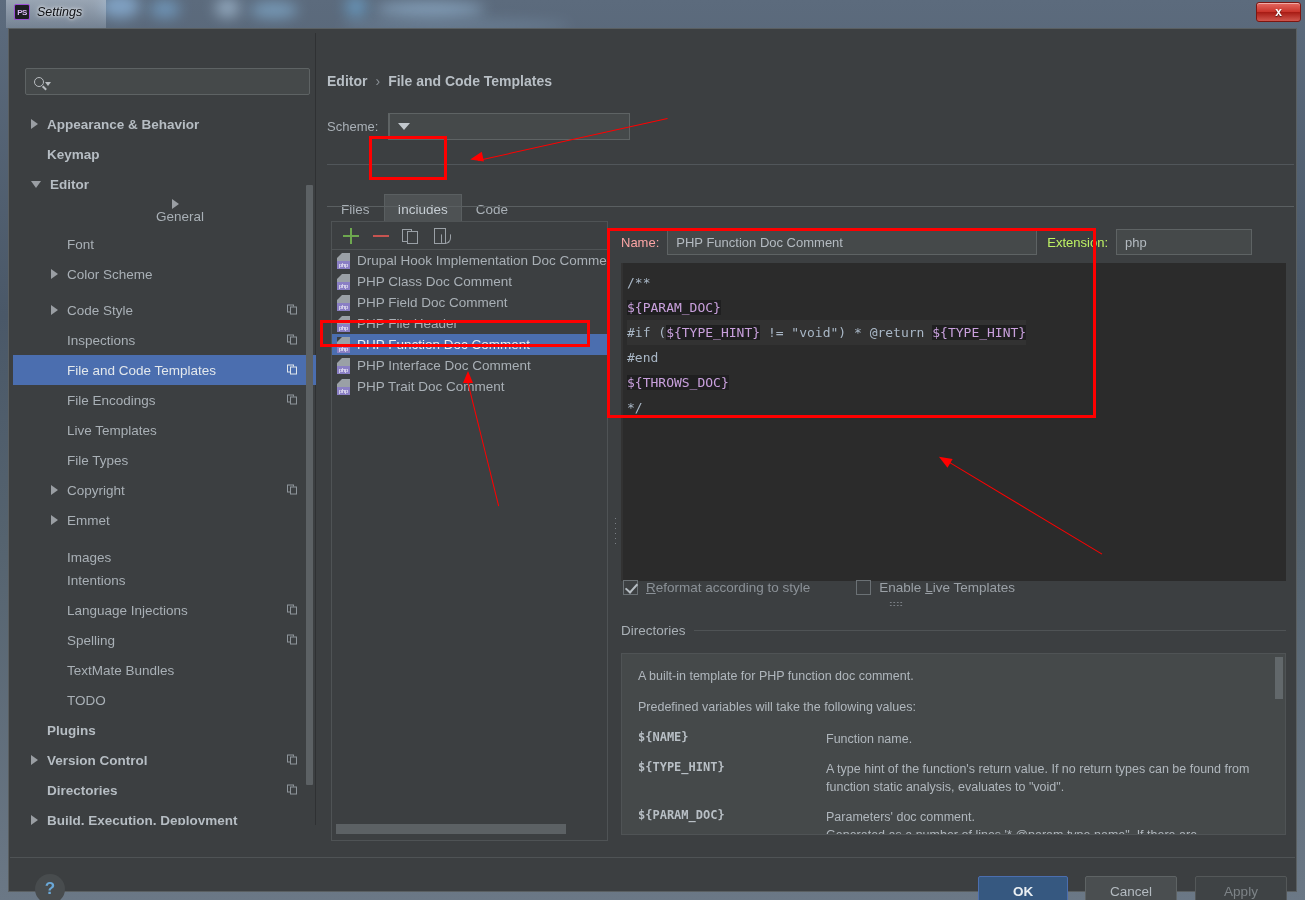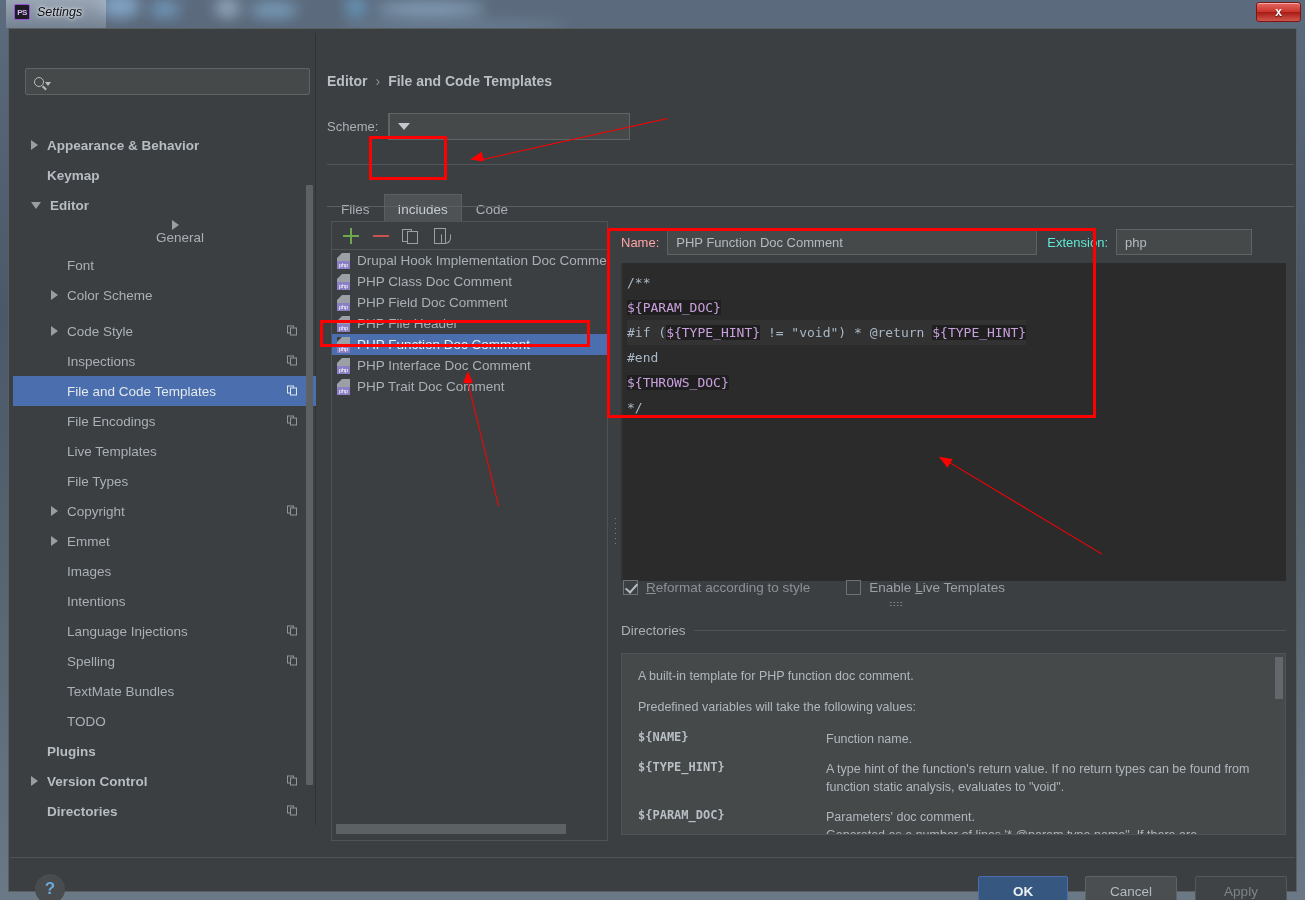--- a/index.html
+++ b/index.html
@@ -302,21 +302,21 @@
     position: absolute; left: 612px; top: 200px;
     display: flex; align-items: center; height: 26px;
   }
   #name-label { font-size: 13px; color: #fca5a5; margin-right: 8px; }
   #name-field {
     width: 370px; height: 26px;
     background: #45494a; border: 1px solid #5e6364;
     display: flex; align-items: center; padding-left: 8px;
     font-size: 13px; color: #b4bbc1;
   }
-  #ext-label { font-size: 13px; color: #5eead4; margin: 0 8px 0 10px; }
+  #ext-label { font-size: 13px; color: #bef264; margin: 0 8px 0 10px; }
   #ext-field {
     width: 136px; height: 26px;
     background: #45494a; border: 1px solid #5e6364;
     display: flex; align-items: center; padding-left: 8px;
     font-size: 13px; color: #b4bbc1;
   }
 
   #editor {
     position: absolute; left: 612px; top: 234px;
     width: 665px; height: 318px;
@@ -333,21 +333,21 @@
     font-size: 13px; line-height: 25px;
     color: #a9b7c6; white-space: pre;
   }
   #code .cline { display: block; height: 25px; }
   #code .cline.hl { background: #323232; }
   .var { color: #c9a0dd; background: #1f1f20; }
 
   
   #cb-row {
     position: absolute; left: 614px; top: 551px;
-    display: flex; align-items: center; gap: 36px;
+    display: flex; align-items: center; gap: 46px;
   }
   .cb-item { display: flex; align-items: center; gap: 8px; }
   .cbox {
     width: 15px; height: 15px; border: 1px solid #6b7175;
     background: #3c3f41; position: relative; flex: none;
   }
   .cbox.checked::after {
     content: ''; position: absolute; left: 4px; top: 0px;
     width: 5px; height: 10px;
     border: solid #b6bdc3; border-width: 0 2px 2px 0;
@@ -460,21 +460,21 @@
 
     <div id="sidebar">
       <div id="search-box">
         <div class="search-glyph">
           <div class="magnifier"></div>
             <div class="mini-caret"></div>
         </div>
         <input id="search-input-text" type="text" placeholder="" style="">
       </div>
       <div id="tree">
-          <div class="tree-row bold" style="padding-left: 18px; margin-top: 21px;">
+          <div class="tree-row bold" style="padding-left: 18px;">
             <span class="tw "></span>
             <span class="tree-label" style="margin-left: 9px;">Appearance &amp; Behavior</span>
           </div>
           <div class="tree-row bold" style="padding-left: 18px;">
             <span class="tw none"></span>
             <span class="tree-label" style="margin-left: 9px;">Keymap</span>
           </div>
           <div class="tree-row bold" style="padding-left: 18px;">
             <span class="tw open"></span>
             <span class="tree-label" style="margin-left: 9px;">Editor</span>
@@ -536,21 +536,21 @@
             <span class="tree-label" style="margin-left: 9px;">Copyright</span>
             <span class="copy-badge">
               <i></i>
               <u></u>
             </span>
           </div>
           <div class="tree-row" style="padding-left: 38px;">
             <span class="tw "></span>
             <span class="tree-label" style="margin-left: 9px;">Emmet</span>
           </div>
-          <div class="tree-row" style="padding-left: 38px;">
+          <div class="tree-row" style="padding-left: 38px; align-items: flex-end;">
             <span class="tw none"></span>
             <span class="tree-label" style="margin-left: 9px;">Images</span>
           </div>
           <div class="tree-row" style="padding-left: 38px;">
             <span class="tw none"></span>
             <span class="tree-label" style="margin-left: 9px;">Intentions</span>
           </div>
           <div class="tree-row" style="padding-left: 38px;">
             <span class="tw none"></span>
             <span class="tree-label" style="margin-left: 9px;">Language Injections</span>

